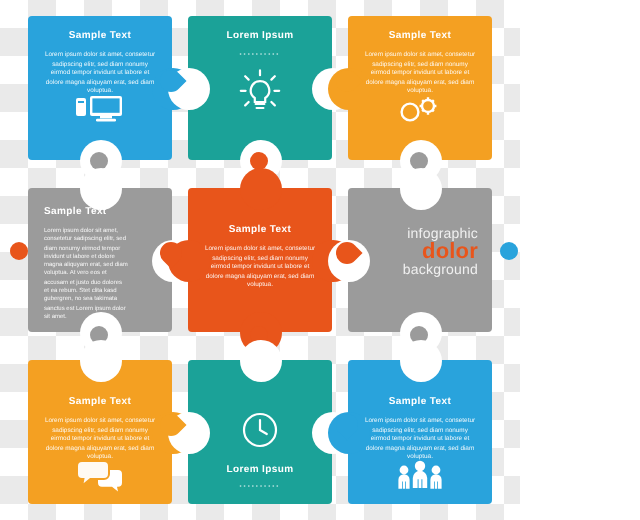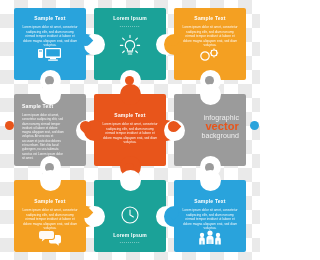--- a/index.html
+++ b/index.html
@@ -155,21 +155,21 @@
     </div>
   </div>
 
   <div class="tile" style="left:174px;top:94px;">
     <div class="body" style="background:#9B9B9B;"></div>
     <div class="socket top"></div>
     <div class="socket left"></div>
     <div class="socket bottom"></div>
     <div class="brand">
       <div class="l1">infographic</div>
-      <div class="l2" style="color:#E8551B;">vector</div>
+      <div class="l2" style="color:#E8551B;">dolor</div>
       <div class="l3">background</div>
     </div>
   </div>
 
   <div class="drop" style="left:80px;top:121px;background:#E8551B;"></div>
   <div class="drop r" style="left:168px;top:121px;background:#E8551B;"></div>
   <div class="dot" style="left:5px;top:121px;background:#E8551B;"></div>
   <div class="dot" style="left:125px;top:163px;background:#E8551B;"></div>
   <div class="dot" style="left:45px;top:163px;background:#9B9B9B;"></div>
   <div class="dot" style="left:205px;top:163px;background:#9B9B9B;"></div>

